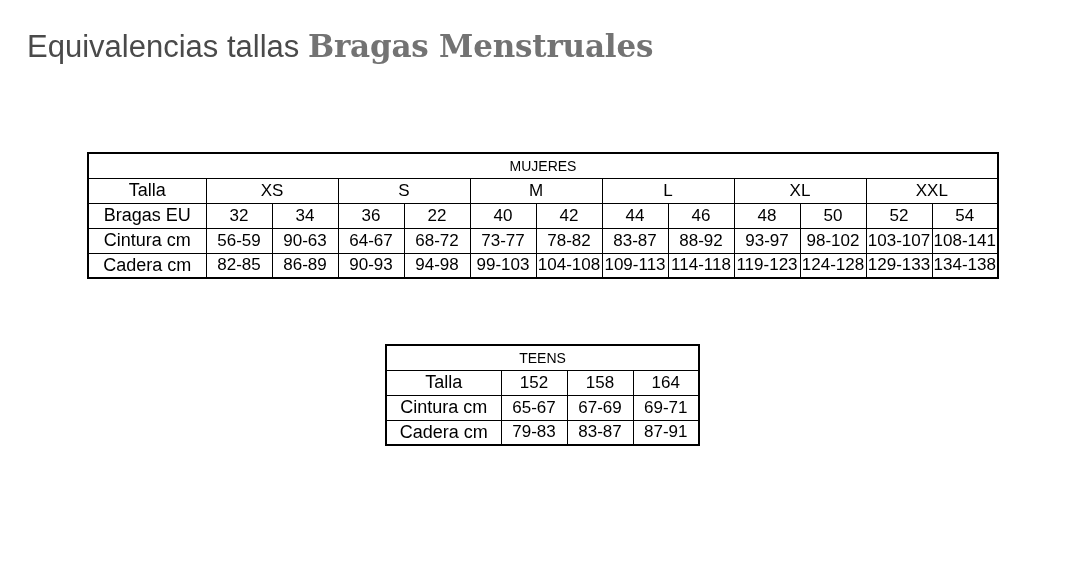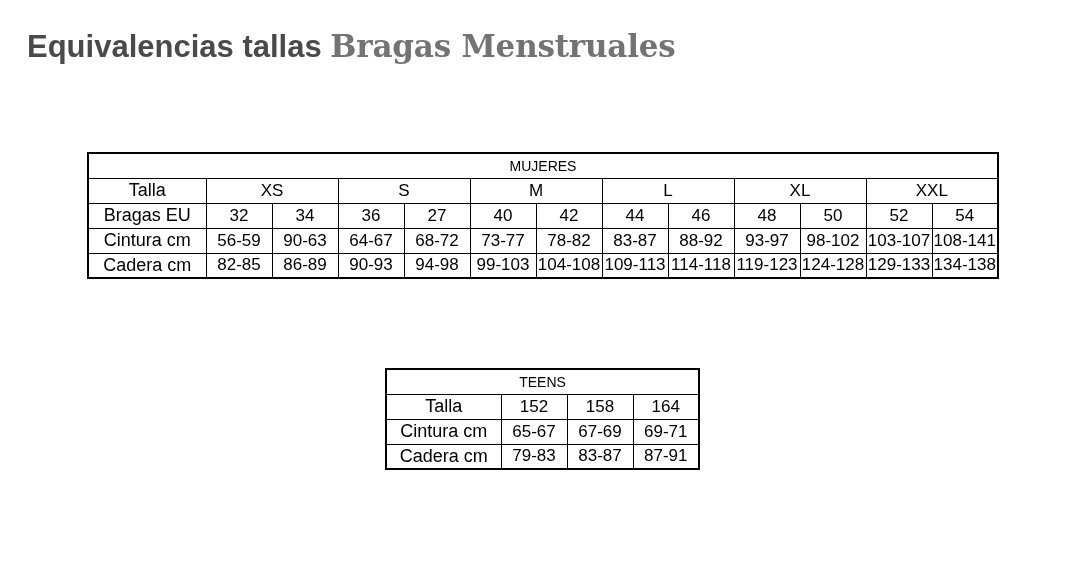--- a/index.html
+++ b/index.html
@@ -22,21 +22,21 @@
     position: absolute;
     left: 27px;
     top: 27px;
     font-size: 31px;
     line-height: 38px;
     white-space: nowrap;
   }
   .title-plain {
     color: #4a4a4a;
     font-family: "Liberation Sans", sans-serif;
-    font-weight: 700;
+    font-weight: 400;
   }
   .title-accent {
     color: #737373;
     font-family: "DejaVu Serif", "Liberation Serif", serif;
     font-weight: 700;
     letter-spacing: -0.2px;
   }
 
   
   .size-table {
@@ -73,21 +73,20 @@
   #mujeres-table .col-label { width: 118px; }
   #mujeres-table .col-data  { width: 66px; }
   #mujeres-table tr { height: 25px; }
   #mujeres-table tr.caption-row { height: 25px; }
 
   
   #teens-table {
     left: 385px;
     top: 344px;
     width: 315px;
-    margin-top: 24px;
   }
   #teens-table .col-label { width: 115px; }
   #teens-table .col-data  { width: 66px; }
   #teens-table tr { height: 25px; }
 </style>
 </head>
 <body>
 
 <div class="page-title">
   <span class="title-plain">Equivalencias tallas </span><span class="title-accent">Bragas Menstruales</span>
@@ -121,21 +120,21 @@
       <td colspan="2">L</td>
       <td colspan="2">XL</td>
       <td colspan="2">XXL</td>
     </tr>
 
     <tr>
       <td class="row-label">Bragas EU</td>
       <td>32</td>
       <td>34</td>
       <td>36</td>
-      <td>27</td>
+      <td>22</td>
       <td>40</td>
       <td>42</td>
       <td>44</td>
       <td>46</td>
       <td>48</td>
       <td>50</td>
       <td>52</td>
       <td>54</td>
     </tr>
 

